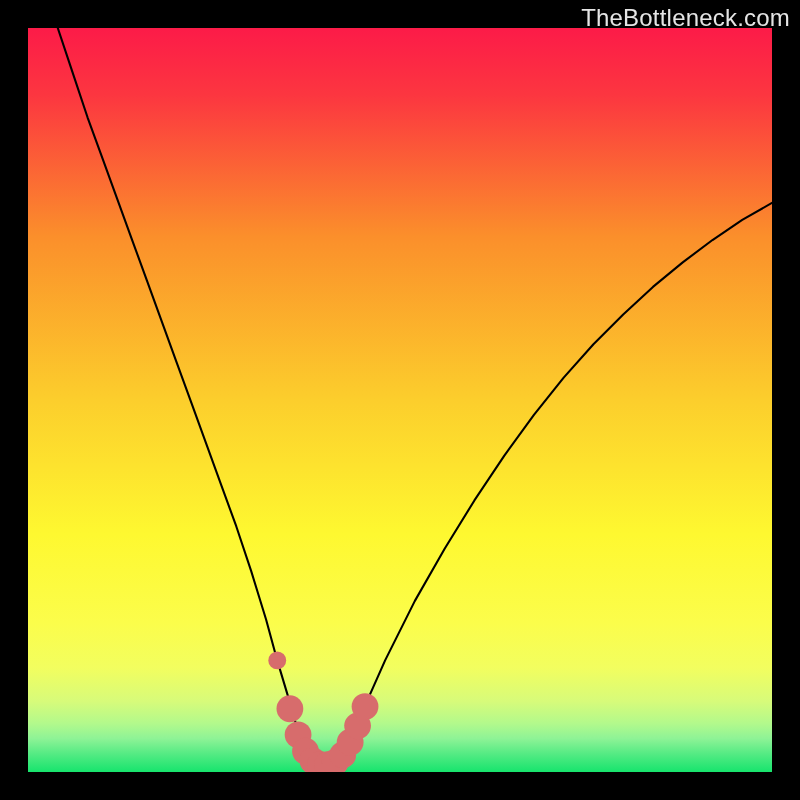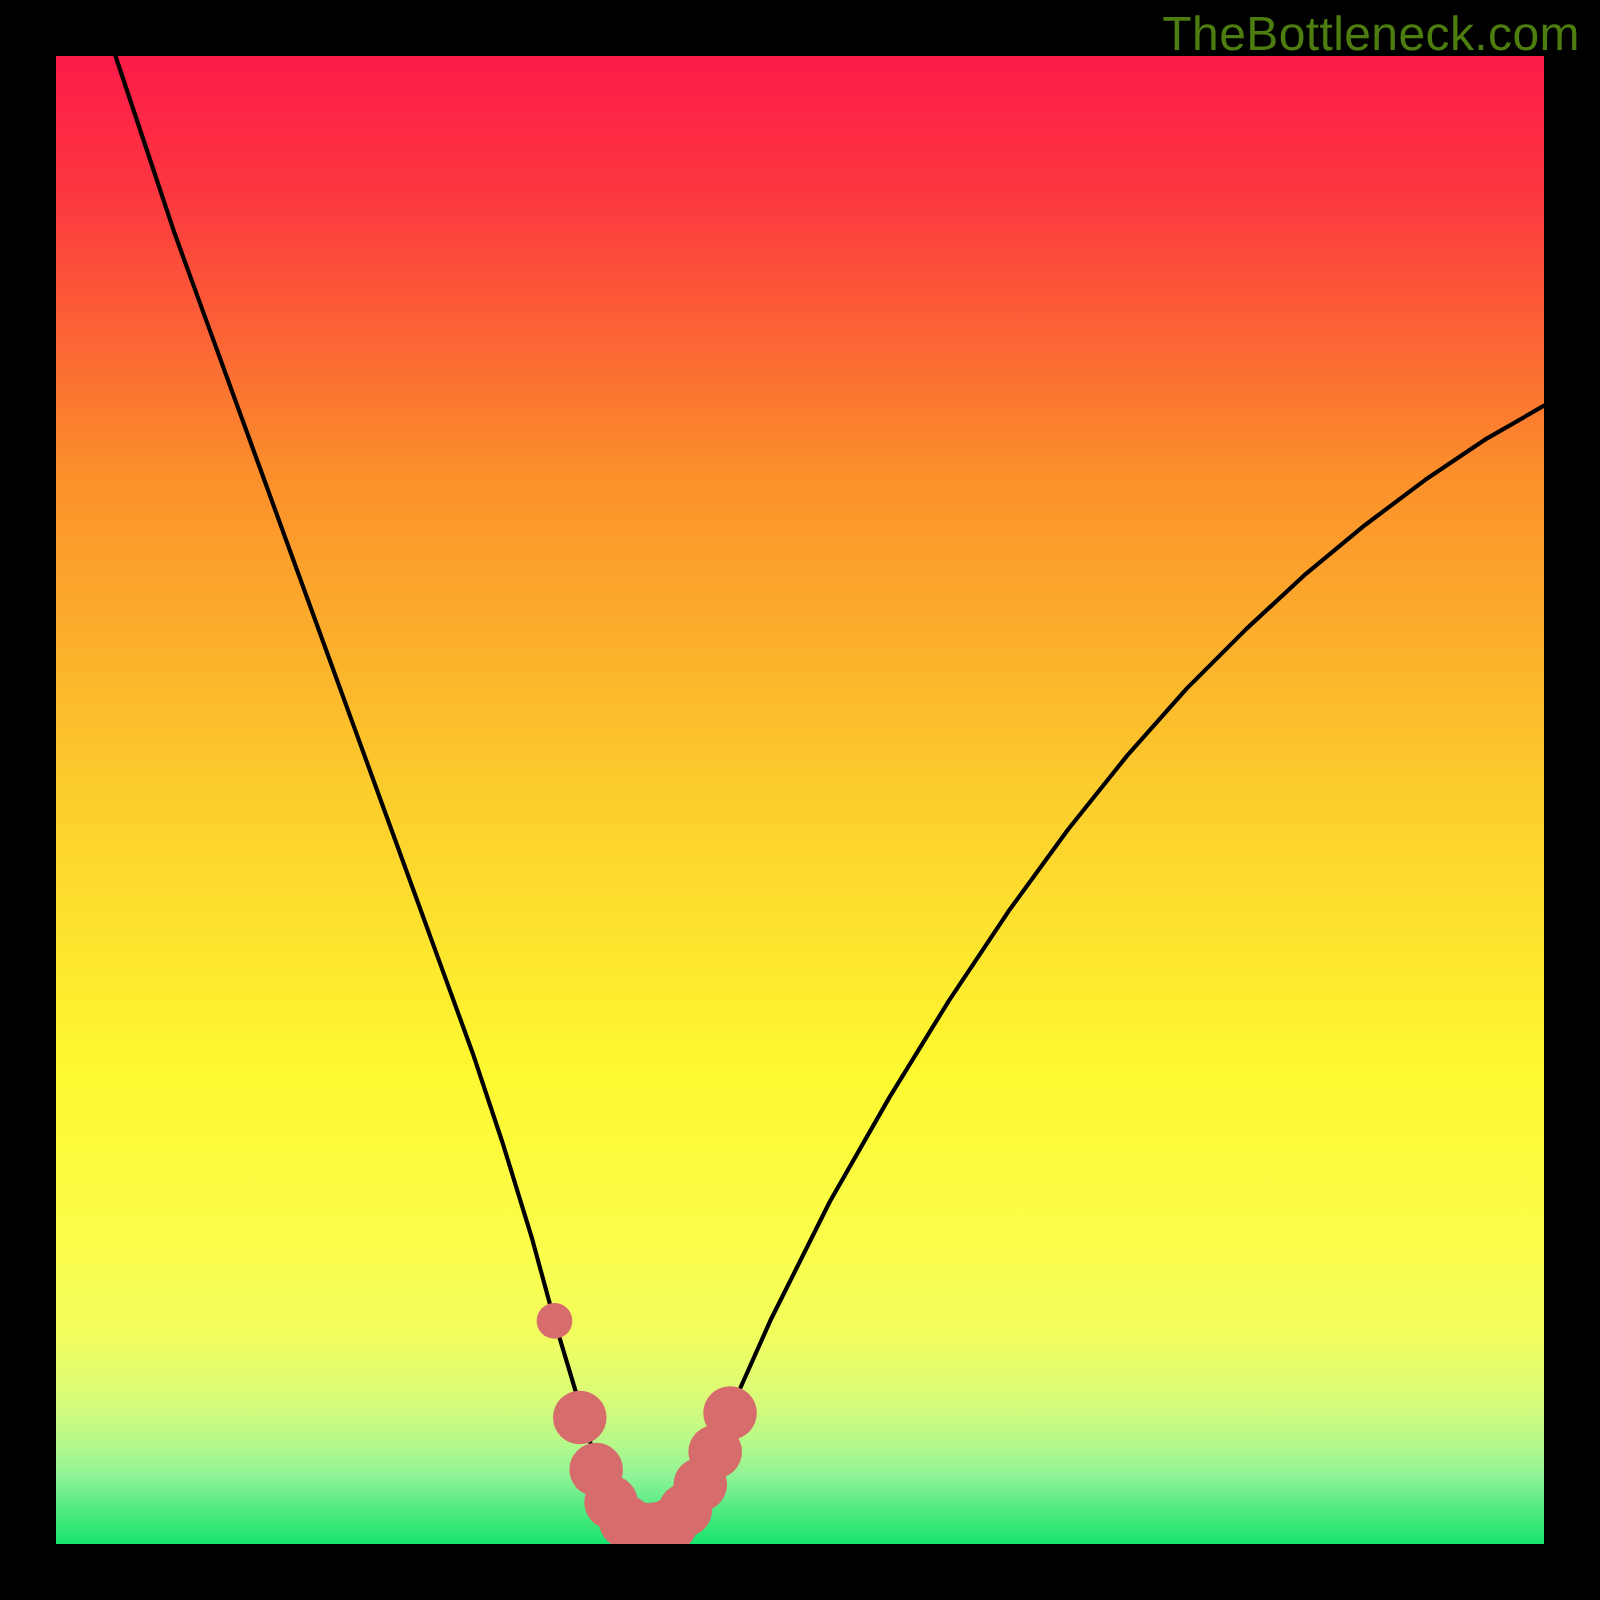--- a/index.html
+++ b/index.html
@@ -21,21 +21,21 @@
     left: 28px;
     top: 28px;
     width: 744px;
     height: 744px;
     overflow: hidden;
   }
   .watermark {
     position: absolute;
     top: 4px;
     right: 10px;
-    color: #4d7c0f;
+    color: #e5e5e5;
     font-size: 24px;
     font-weight: 500;
     letter-spacing: 0.2px;
   }
 </style>
 </head>
 <body>
 
 <div class="frame">
   <div class="plot">

